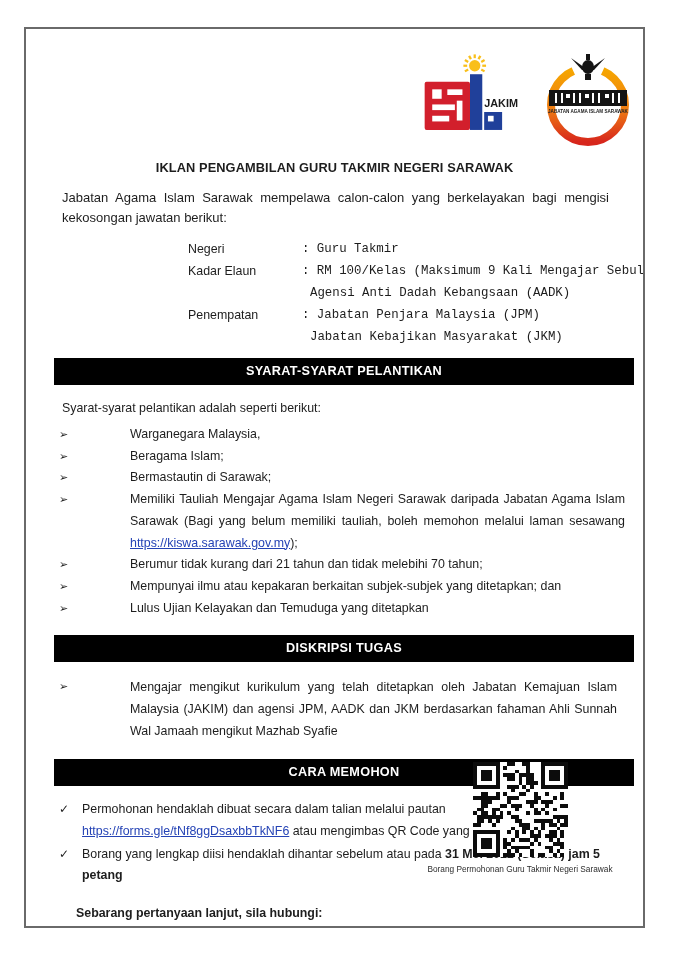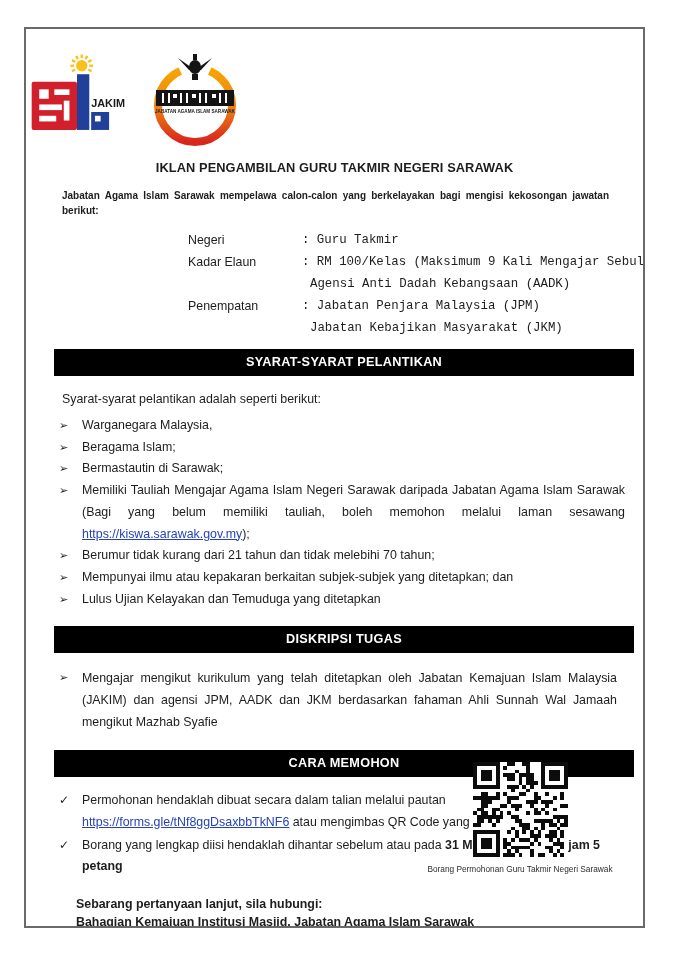--- a/index.html
+++ b/index.html
@@ -6,42 +6,42 @@
   body{
     width:673px;height:960px;background:#ffffff;position:relative;
     font-family:"Liberation Sans","DejaVu Sans",sans-serif;
     color:#1d1d1d;-webkit-font-smoothing:antialiased;
   }
   .doc{
     position:absolute;left:24px;top:27px;width:621px;height:901px;
     border:2px solid #6a6a6a;background:#fff;box-sizing:border-box;overflow:hidden;
   }
   
-  .logos-row{display:flex;justify-content:flex-start;align-items:flex-start;gap:12px;margin-top:21px;height:96px;text-decoration:underline;}
+  .logos-row{display:flex;justify-content:flex-end;align-items:flex-start;gap:12px;margin-top:21px;height:96px;text-decoration:underline;}
   .logo{display:block;}
   
   .title{ text-align:center;font-weight:bold;font-size:12.8px;margin-top:14px;letter-spacing:.1px;}
-  .intro{ margin:13px 34px 0 36px;font-size:10px;line-height:1.5;text-align:justify;font-weight:bold;}
+  .intro{ margin:13px 34px 0 36px;font-size:13px;line-height:1.5;text-align:justify;}
   
   .details{margin:11px 0 0 162px;font-size:12.4px;}
   .d-row{display:flex;line-height:22px;}
   .d-label{width:114px;flex:0 0 114px;}
   .d-val{white-space:nowrap;font-family:Liberation Mono, monospace;}
   .d-row.cont .d-val{padding-left:8px;}
   
   .bar{
     margin:10px 9px 0 28px;background:#000;color:#fff;text-align:center;
     font-weight:bold;font-size:12.7px;height:27px;line-height:27px;letter-spacing:.3px;
   }
   .lead{margin:16px 36px 0 36px;font-size:12.4px;}
   
   .arrow-list{margin:9px 18px 0 33px;font-size:12.4px;}
   .a-item{display:flex;line-height:21.7px;}
   .a-marker{flex:0 0 23px;width:23px;font-size:11px;color:#222;font-family:"DejaVu Sans",sans-serif;}
-  .a-text{flex:1;text-align:justify;}
+  .a-text{flex:1;text-align:justify;margin-left:48px;}
   .d-list{margin:14px 26px 0 33px;}
   .d-list .a-item{line-height:22px;}
   
   .check-list{margin:13px 26px 0 33px;font-size:12.4px;}
   .c-item{display:flex;line-height:21.7px;margin-bottom:1px;}
   .c-marker{flex:0 0 23px;width:23px;font-family:"DejaVu Sans",sans-serif;font-size:12px;color:#222;}
   .c-text{flex:1;}
   
   .lnk{color:#2543b5;text-decoration:underline;cursor:pointer;}
   .bold{font-weight:bold;}

